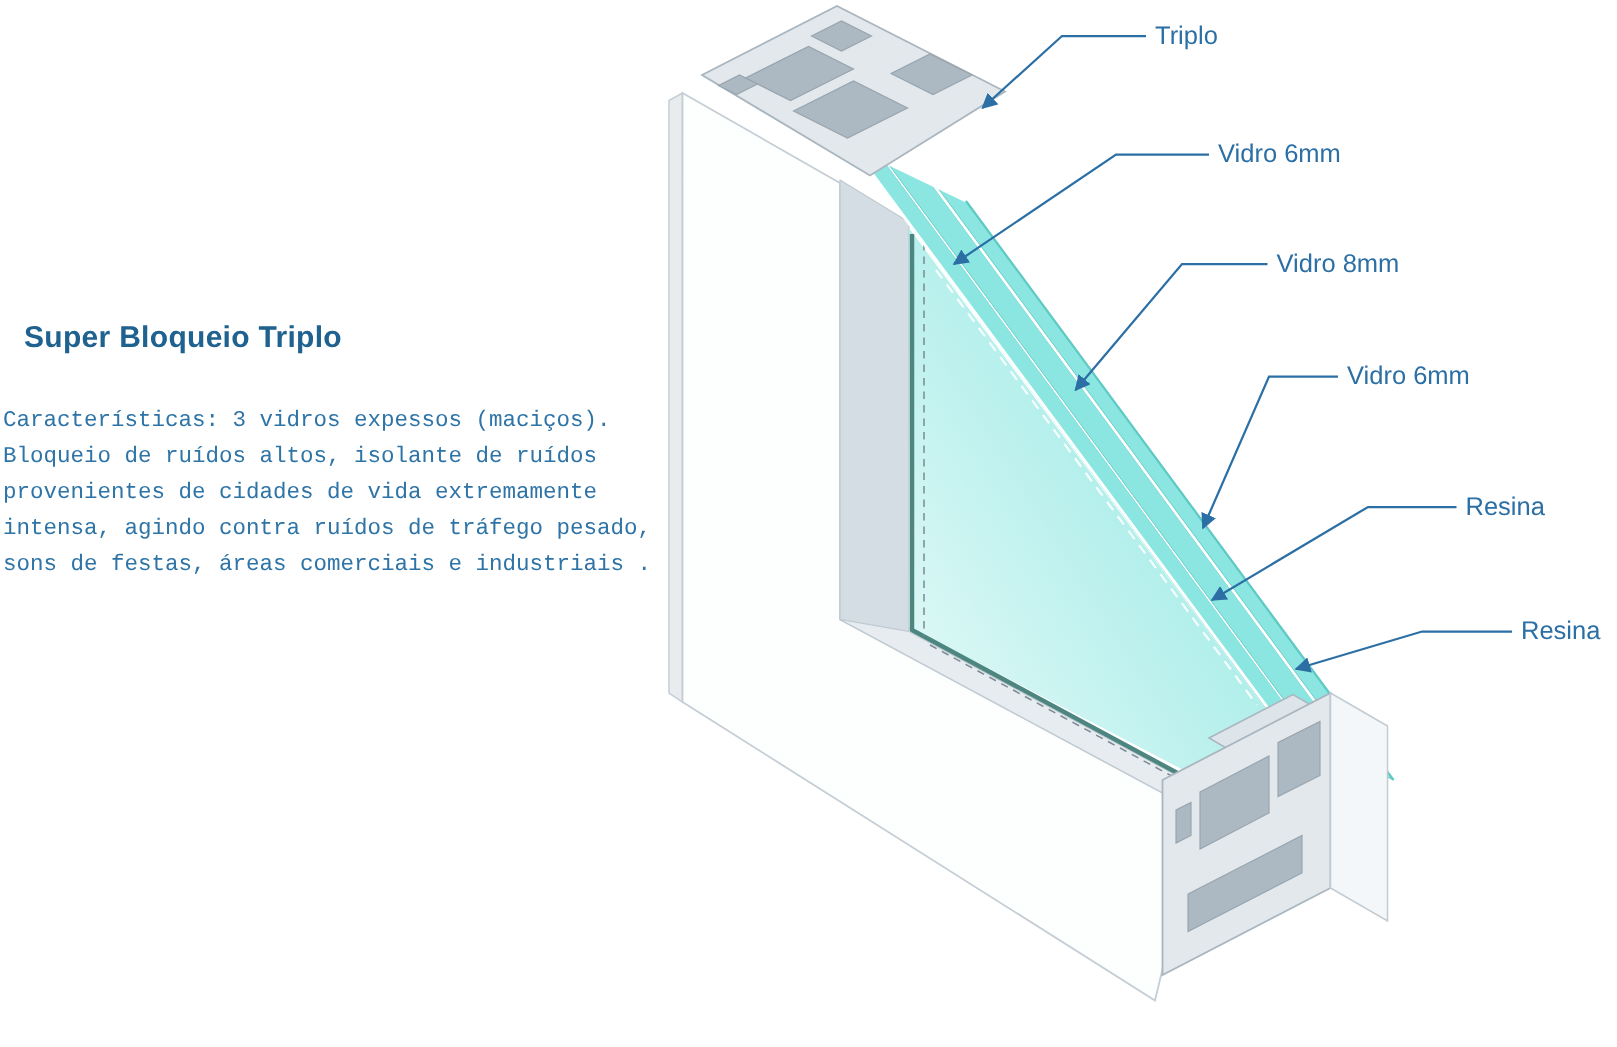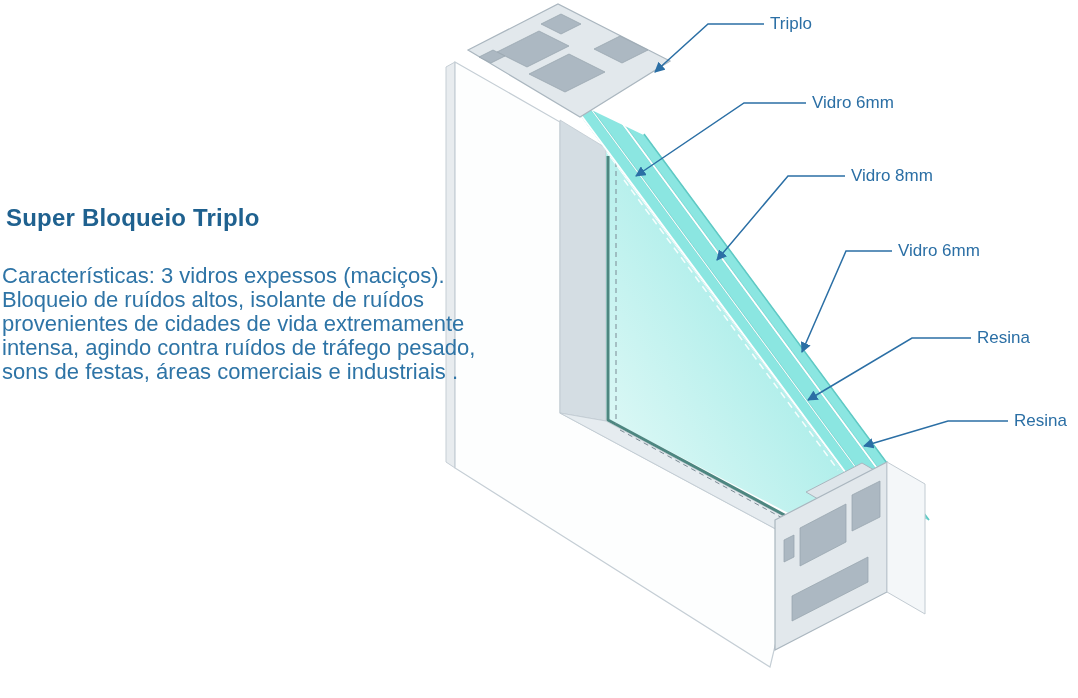--- a/index.html
+++ b/index.html
@@ -4,22 +4,22 @@
 <style>
   html,body{margin:0;padding:0;}
   body{
     width:1078px;height:698px;position:relative;overflow:hidden;
     background:#ffffff;
     font-family:"Liberation Sans", sans-serif;
   }
   .stage{position:absolute;inset:0;}
   svg.diagram{position:absolute;left:0;top:0;}
   .info-panel{position:absolute;left:2px;top:200px;width:490px;}
-  .panel-title{margin:4px;font-size:24px;font-weight:bold;color:#1F618F;letter-spacing:.2px;}
-  .panel-desc{margin:32px 0 0 0;font-size:22px;line-height:24px;color:#2E74A6;white-space:pre-line;}
+  .panel-title{margin:14px;font-size:20px;font-weight:bold;color:#1F618F;letter-spacing:.2px;}
+  .panel-desc{margin:32px 0 0 0;font-size:15px;line-height:24px;color:#2E74A6;white-space:pre-line;font-family:Liberation Mono, monospace;}
   .callout-label{position:absolute;color:#2B6FA5;font-size:17px;white-space:nowrap;}
   .lbl-perfil{left:770px;top:14px;}
   .lbl-v6a{left:812px;top:93px;}
   .lbl-v8{left:851px;top:166px;text-align:center;}
   .lbl-v6b{left:898px;top:241px;}
   .lbl-res1{left:977px;top:328px;}
   .lbl-res2{left:1014px;top:411px;}
 </style>
 </head>
 <body>

